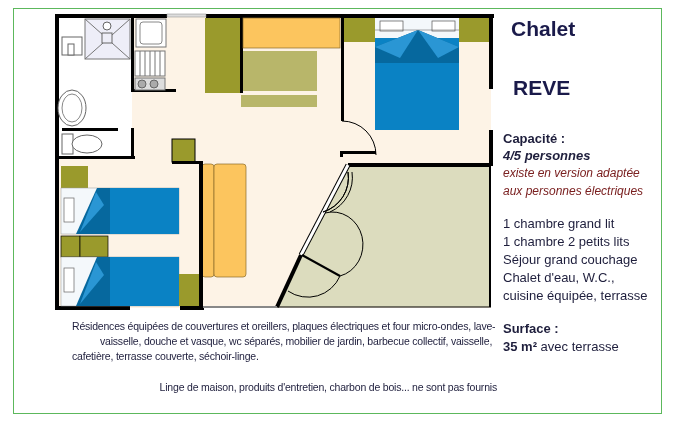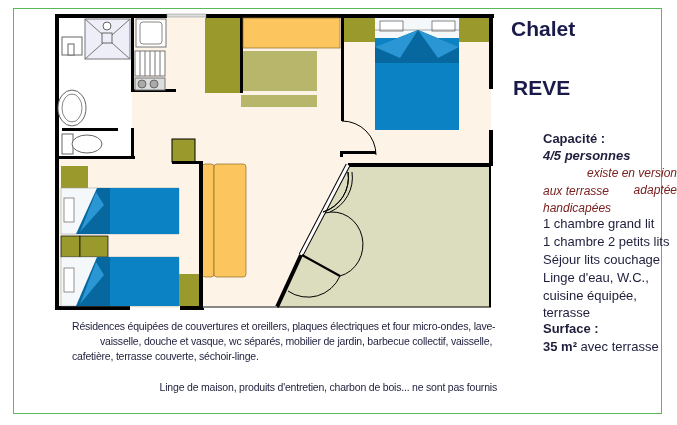--- a/index.html
+++ b/index.html
@@ -1,20 +1,20 @@
 <!DOCTYPE html>
 <html><head>
 <meta charset="utf-8">
 <style>
   html, body { margin:0; padding:0; background:#ffffff; }
   body { width:677px; height:425px; position:relative; overflow:hidden; font-family:"Liberation Sans", sans-serif; }
   .frame { position:absolute; left:13px; top:8px; width:649px; height:406px; border:1px solid #5cb85c; box-sizing:border-box; background:#fff; }
   .plan { position:absolute; left:0; top:0; }
   .title { position:absolute; left:511px; color:#1a1a4a; font-weight:bold; font-size:21px; line-height:24px;text-align:right; }
-  .info { position:absolute; left:503px; font-size:13px; color:#1e1e3c; line-height:17px;margin-left:40px; }
+  .info { position:absolute; left:503px; font-size:13px; color:#1e1e3c; line-height:17px; }
   .info.bold { font-weight:bold; }
   .info.red { color:#7a2020; font-style:italic; font-size:12px; }
   .desc { position:absolute; left:60px; font-size:10.5px; color:#1e1e3c; line-height:14.5px; width:425px; letter-spacing:-0.2px;padding-left:12px; }
 </style>
 </head>
 <body>
 
 <div class="frame"></div>
 
 <svg class="plan" width="677" height="425" viewBox="0 0 677 425">
@@ -120,26 +120,26 @@
   <line x1="277" y1="307" x2="491" y2="307" stroke="#000" stroke-width="1"></line>
   <rect x="489" y="166" width="2" height="141" fill="#000"></rect>
 </svg>
 
 <div class="title" style="top:17px;">Chalet</div>
 <div class="title" style="top:46px;left:513px;margin-top:30px;">REVE</div>
 
 <div class="info bold" style="top:130px;">Capacité :</div>
 <div class="info bold" style="top:147px;font-style:italic;">4/5 personnes</div>
 <div class="info red" style="top:165px;text-align:right;">existe en version adaptée</div>
-<div class="info red" style="top:183px;">aux terrasse handicapées</div>
+<div class="info red" style="top:183px;">aux personnes électriques</div>
 
 <div class="info" style="top:215px;">1 chambre grand lit</div>
 <div class="info" style="top:233px;">1 chambre 2 petits lits</div>
-<div class="info" style="top:251px;">Séjour lits couchage</div>
-<div class="info" style="top:269px;">Linge d'eau, W.C.,</div>
+<div class="info" style="top:251px;">Séjour grand couchage</div>
+<div class="info" style="top:269px;">Chalet d'eau, W.C.,</div>
 <div class="info" style="top:287px;">cuisine équipée, terrasse</div>
 
 <div class="info bold" style="top:320px;">Surface :</div>
 <div class="info" style="top:338px;">
   <b>35 m²</b><span> avec terrasse</span>
 </div>
 
 <div class="desc" style="top:319px;">Résidences équipées de couvertures et oreillers, plaques électriques et four micro-ondes, lave-</div>
 <div class="desc" style="top:334px;margin-left:28px;">vaisselle, douche et vasque, wc séparés, mobilier de jardin, barbecue collectif, vaisselle,</div>
 <div class="desc" style="top:349px;">cafetière, terrasse couverte, séchoir-linge.</div>

